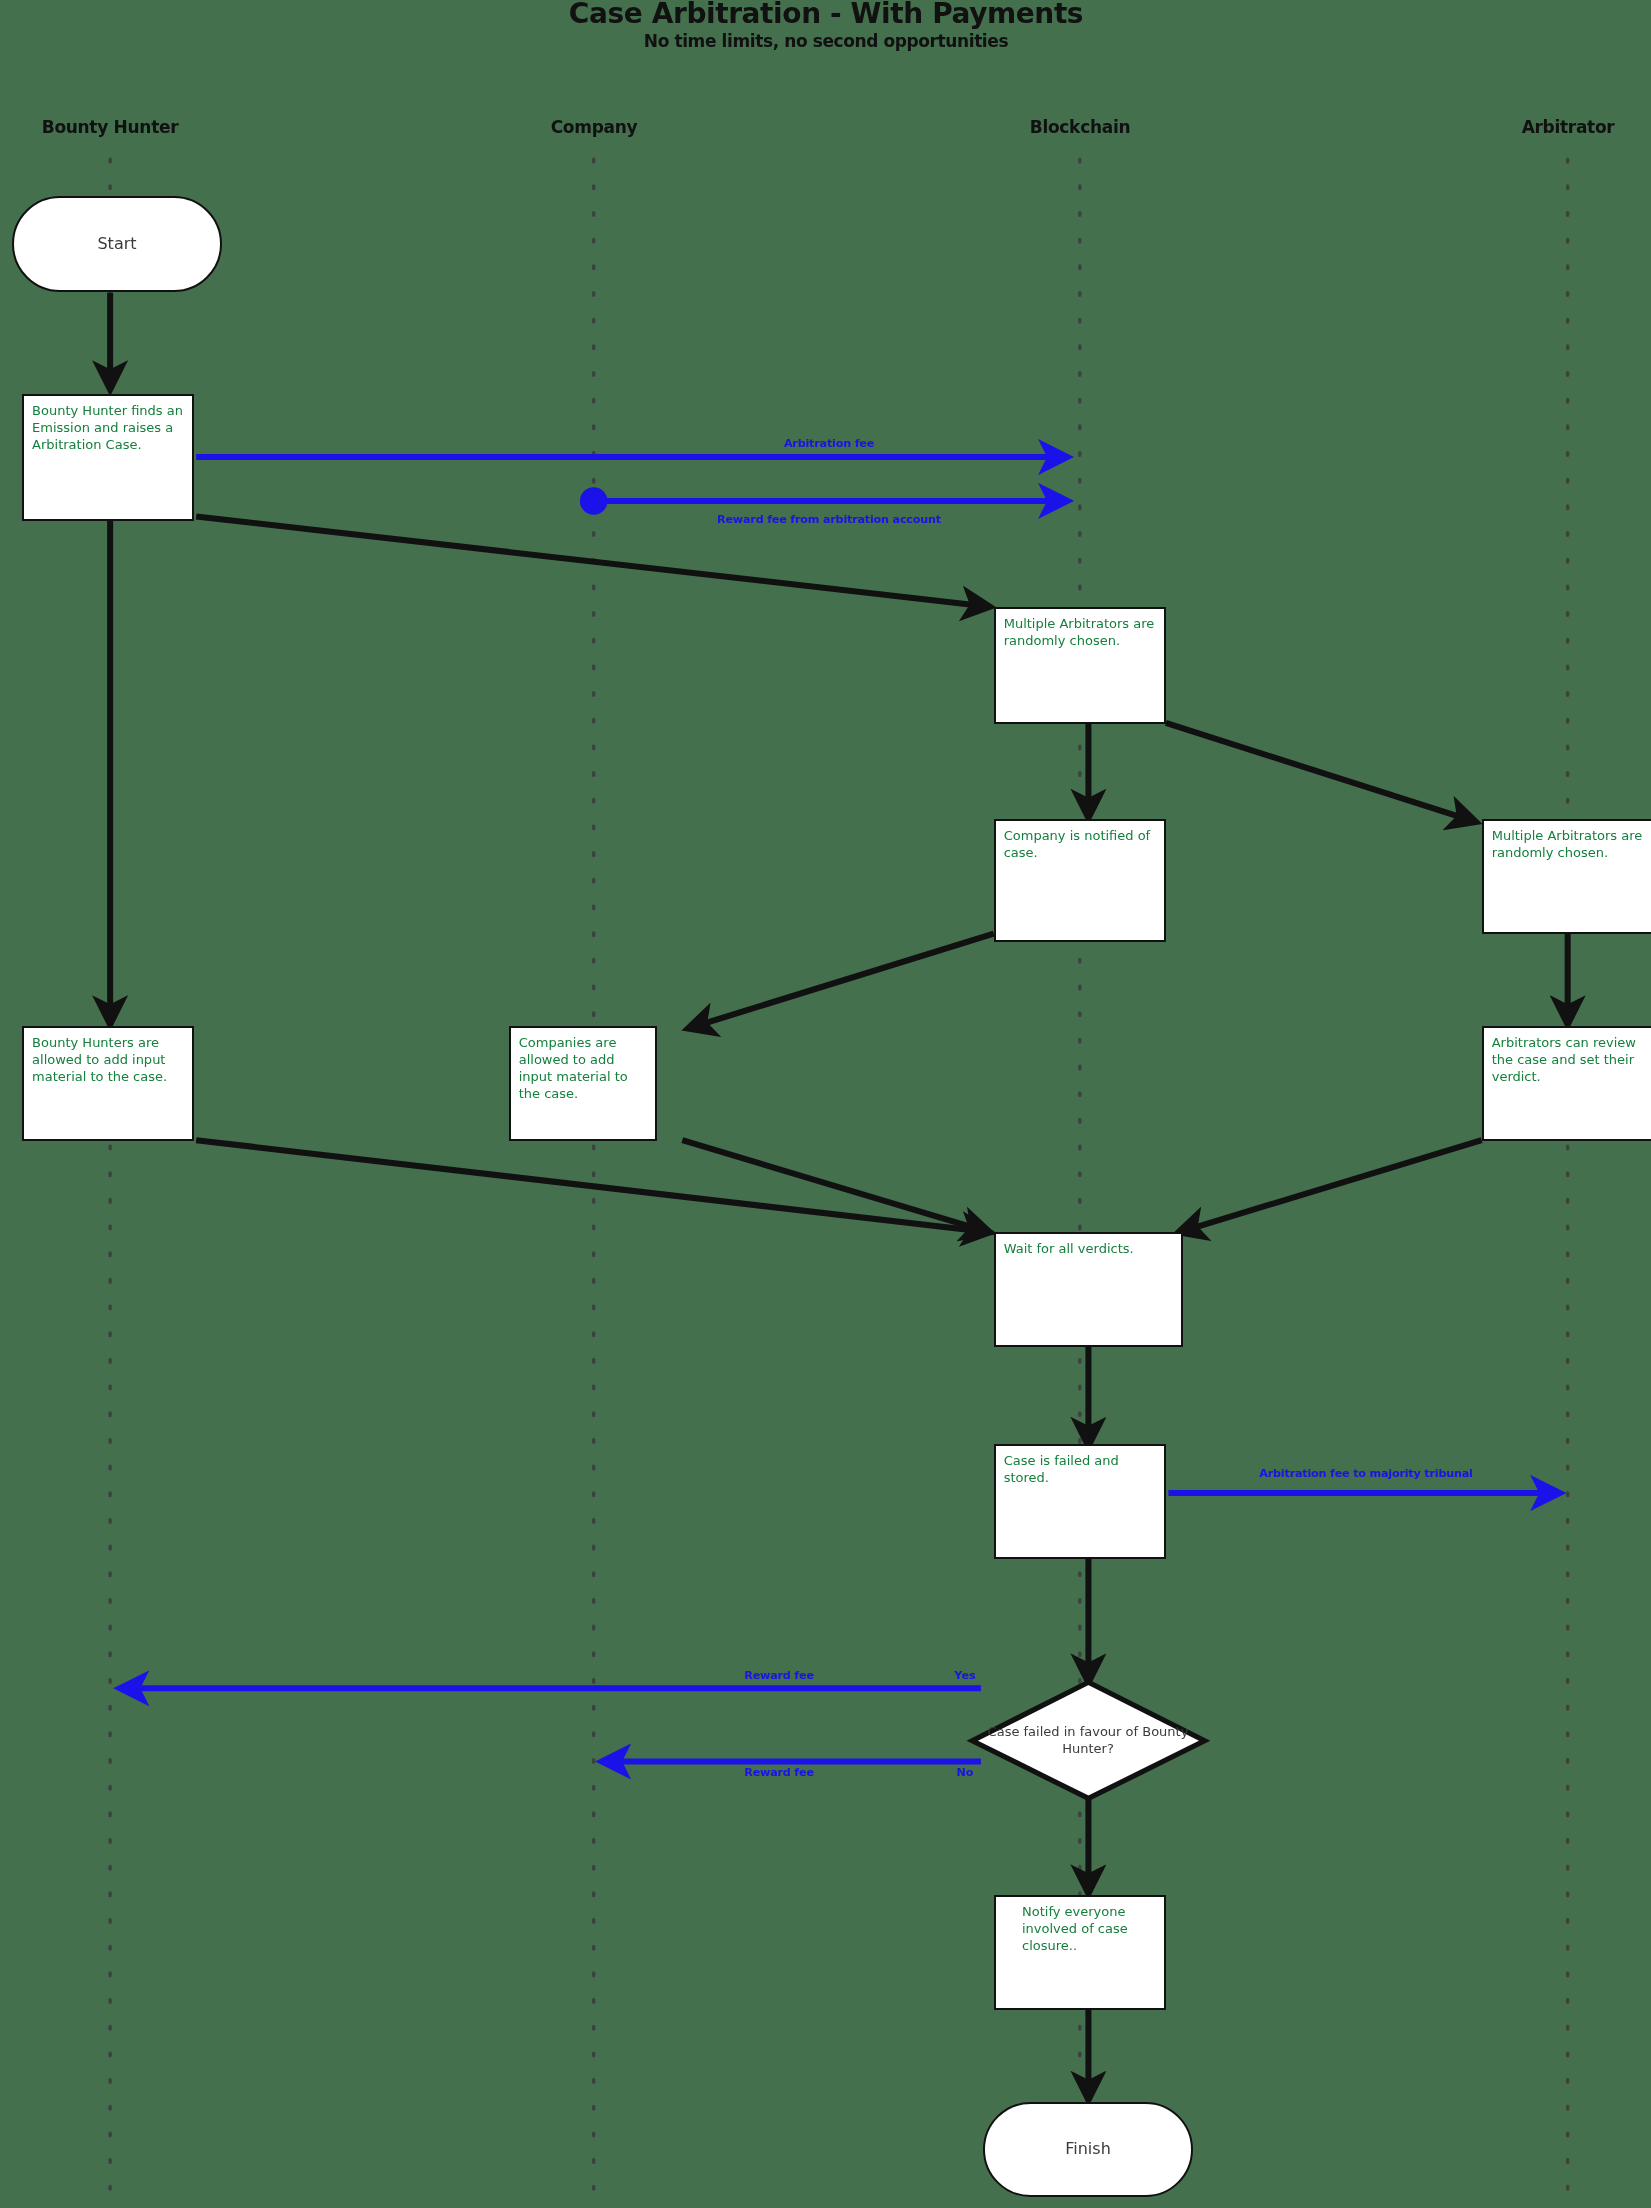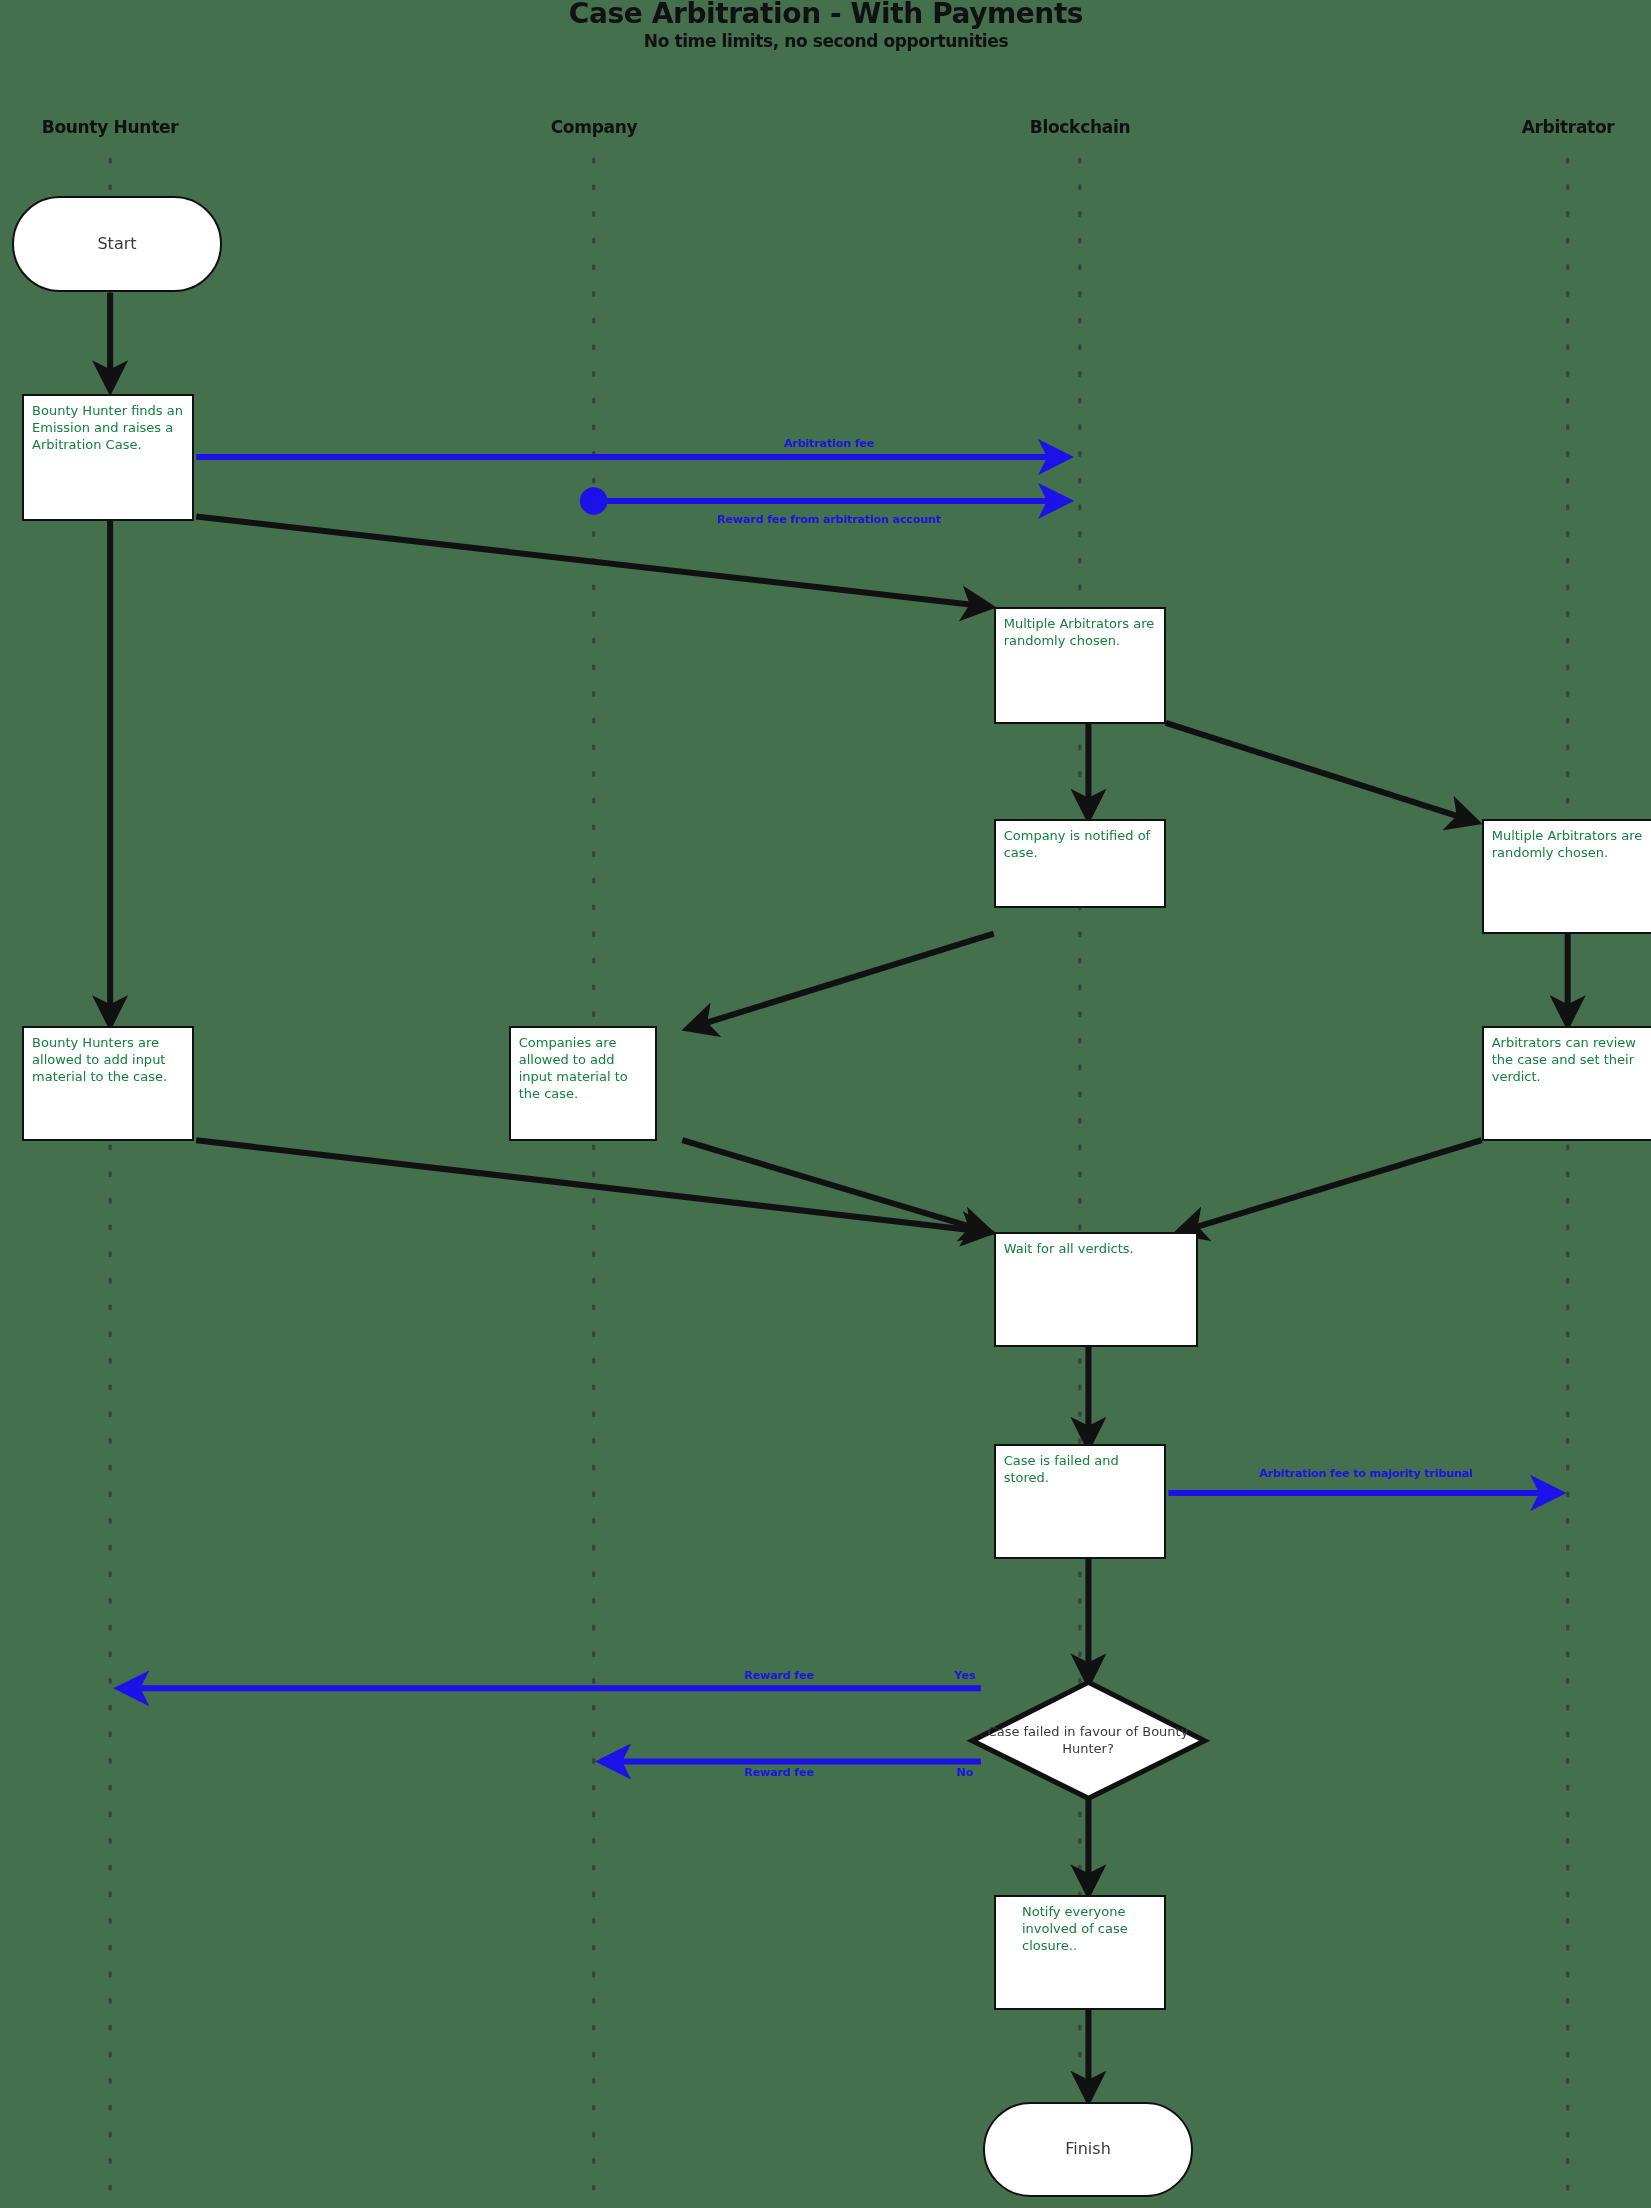--- a/index.html
+++ b/index.html
@@ -175,31 +175,31 @@
 <div class="lane-header" style="left:594px;  top:117px;">Company</div>
 <div class="lane-header" style="left:1080px; top:117px;">Blockchain</div>
 <div class="lane-header" style="left:1568px; top:117px;">Arbitrator</div>
 
 <div class="node terminator" style="left:12px; top:196px; width:210px; height:96px;">Start</div>
 
 <div class="node process" style="left:22.4px; top:394px; width:172px; height:127px;">Bounty Hunter finds an Emission and raises a Arbitration Case.</div>
 
 <div class="node process" style="left:994px; top:607px; width:172px; height:117px;">Multiple Arbitrators are randomly chosen.</div>
 
-<div class="node process" style="left:994px; top:819px; width:172px; height:89px;">Company is notified of case.</div>
+<div class="node process" style="left:994px; top:819px; width:172px; height:123px;">Company is notified of case.</div>
 
 <div class="node process" style="left:1482px; top:819px; width:172px; height:115px;">Multiple Arbitrators are randomly chosen.</div>
 
 <div class="node process" style="left:22.4px; top:1026px; width:172px; height:115px;">Bounty Hunters are allowed to add input material to the case.</div>
 
 <div class="node process" style="left:509px; top:1026px; width:148px; height:115px;">Companies are allowed to add input material to the case.</div>
 
 <div class="node process" style="left:1482px; top:1026px; width:172px; height:115px;">Arbitrators can review the case and set their verdict.</div>
 
-<div class="node process" style="left:994px; top:1232px; width:204px; height:115px;">Wait for all verdicts.</div>
+<div class="node process" style="left:994px; top:1232px; width:189px; height:115px;">Wait for all verdicts.</div>
 
 <div class="node process" style="left:994px; top:1444px; width:172px; height:115px;">Case is failed and stored.</div>
 
 <div class="diamond-wrap" style="left:972px; top:1682px; width:232px; height:117px;">
   <div class="diamond-text">Case failed in favour of Bounty Hunter?</div>
 </div>
 
 <div class="node process" style="left:994px; top:1895px; width:172px; height:115px;padding-left:26px;">Notify everyone involved of case closure..</div>
 
 <div class="node terminator" style="left:983px; top:2102px; width:210px; height:95px;">Finish</div>

